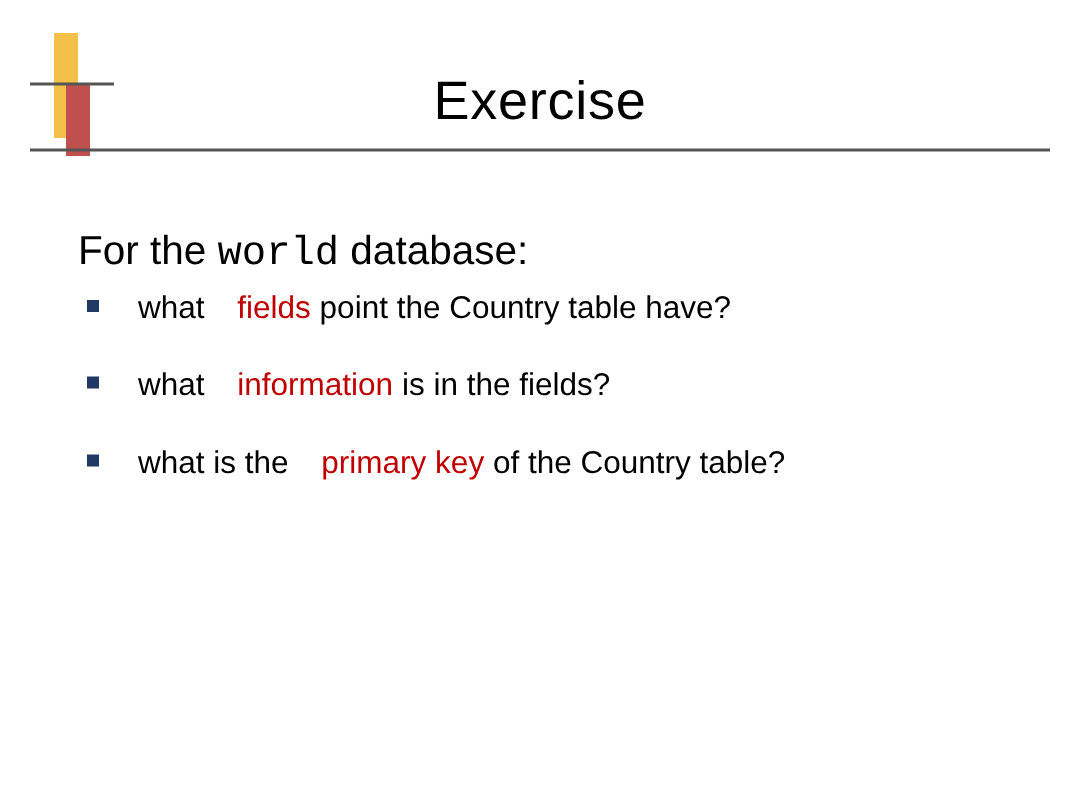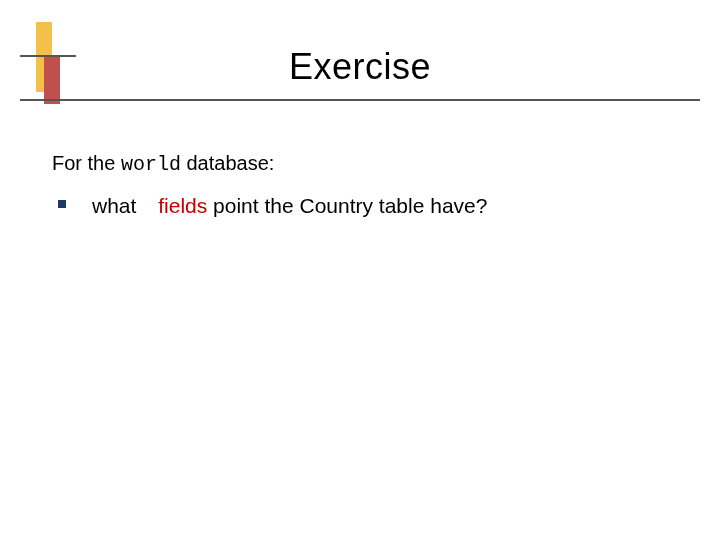--- a/index.html
+++ b/index.html
@@ -61,21 +61,21 @@
     text-align: center;
     font-size: 36px;
     font-weight: 400;
     color: #000;
     letter-spacing: 0.5px;
   }
   .intro {
     position: absolute;
     left: 52px;
     top: 152px;
-    font-size: 20px;
+    font-size: 27px;
   }
   .intro .mono {
     font-family: "Courier New", Courier, monospace;
   }
   ul.bullets {
     position: absolute;
     left: 52px;
     top: 192px;
     margin: 0;
     padding: 0;
@@ -113,15 +113,21 @@
   <div class="title">Exercise</div>
 
   <div class="intro">
     <span>For the </span><span class="mono">world</span><span> database:</span>
   </div>
 
   <ul class="bullets">
     <li>
       <span>what </span><span class="hl">fields</span><span> point the Country table have?</span>
     </li>
+    <li>
+      <span>what </span><span class="hl">information</span><span> is in the fields?</span>
+    </li>
+    <li>
+      <span>what is the </span><span class="hl">primary key</span><span> of the Country table?</span>
+    </li>
   </ul>
 
 </div>
 
 </body></html>

